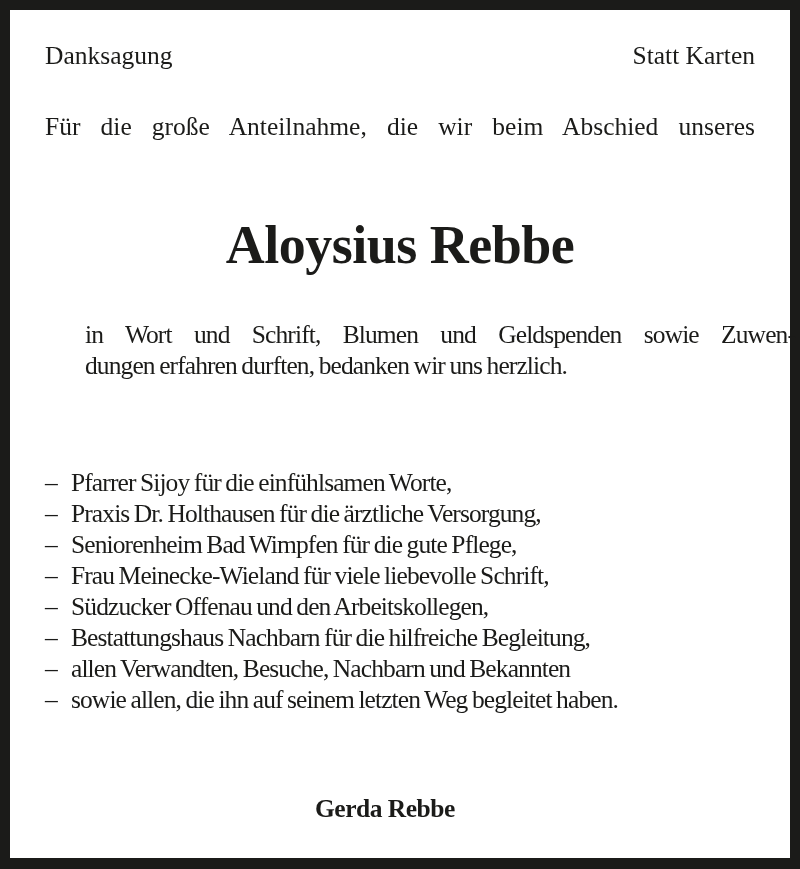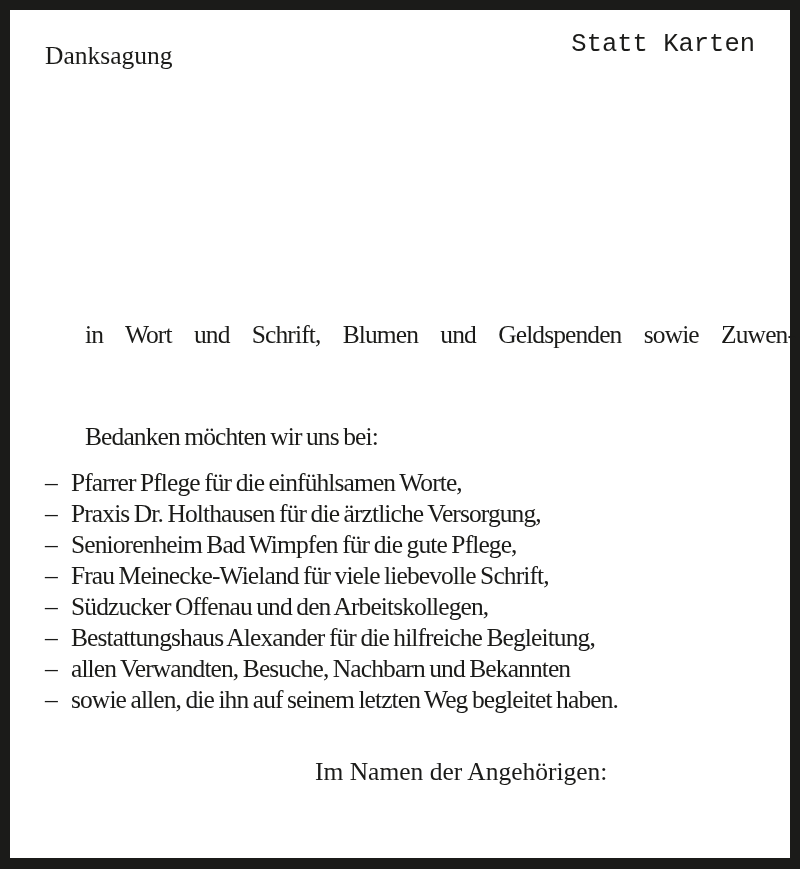--- a/index.html
+++ b/index.html
@@ -13,21 +13,21 @@
       position: absolute;
       left: 10px; top: 10px;
       width: 780px; height: 848px;
       background: #ffffff;
       color: #1b1b19;
       font-family: "Liberation Serif", "DejaVu Serif", serif;
     }
     .t { position: absolute; white-space: nowrap; font-size: 25.5px; line-height: 30px; }
     .cond { letter-spacing: -0.9px; word-spacing: -1px; margin-left: 40px; }
     .hdr-left { left: 35px; top: 31px; }
-    .hdr-right { right: 35px; top: 20px; font-family: Liberation Mono, monospace; }
+    .hdr-right { right: 35px; top: 31px; }
     .intro1 { left: 35px; top: 102px; width: 710px; text-align: justify; text-align-last: justify; }
     .intro2 { left: 35px; top: 133px; }
     .title {
       left: 0; width: 780px; text-align: center; top: 203px;
       font-size: 54px; line-height: 64px; font-weight: bold; letter-spacing: -0.5px;
     }
     .p1 { left: 35px; top: 310px; width: 710px; text-align: justify; text-align-last: justify; }
     .p2 { left: 35px; top: 341px; }
     .p3 { left: 35px; top: 412px; }
     .list { position: absolute; left: 35px; top: 457px; margin: 0; padding: 0; list-style: none; }
@@ -37,54 +37,56 @@
     .sig1 { left: 305px; top: 747px; }
     .sig2 { left: 305px; top: 784px; font-weight: bold; letter-spacing: -0.5px; }
   </style>
 </head>
 <body>
 
 <div class="card">
   <div class="t hdr-left">Danksagung</div>
   <div class="t hdr-right">Statt Karten</div>
 
+  <div class="t intro1">Für die große Anteilnahme, die wir beim Abschied unseres</div>
 
+  <div class="t title">Aloysius Rebbe</div>
 
   <div class="t cond p1">in Wort und Schrift, Blumen und Geldspenden sowie Zuwen-</div>
-  <div class="t cond p3">Bedanken möchten wir uns bei:</div>
+  <div class="t cond p2">dungen erfahren durften, bedanken wir uns herzlich.</div>
 
   <ul class="list cond">
     <li>
         <span class="dash">–</span>
-        <span class="item">Pfarrer Pflege für die einfühlsamen Worte,</span>
+        <span class="item">Pfarrer Sijoy für die einfühlsamen Worte,</span>
       </li>
     <li>
         <span class="dash">–</span>
         <span class="item">Praxis Dr. Holthausen für die ärztliche Versorgung,</span>
       </li>
     <li>
         <span class="dash">–</span>
         <span class="item">Seniorenheim Bad Wimpfen für die gute Pflege,</span>
       </li>
     <li>
         <span class="dash">–</span>
         <span class="item">Frau Meinecke-Wieland für viele liebevolle Schrift,</span>
       </li>
     <li>
         <span class="dash">–</span>
         <span class="item">Südzucker Offenau und den Arbeitskollegen,</span>
       </li>
     <li>
         <span class="dash">–</span>
-        <span class="item">Bestattungshaus Alexander für die hilfreiche Begleitung,</span>
+        <span class="item">Bestattungshaus Nachbarn für die hilfreiche Begleitung,</span>
       </li>
     <li>
         <span class="dash">–</span>
         <span class="item">allen Verwandten, Besuche, Nachbarn und Bekannten</span>
       </li>
     <li>
         <span class="dash">–</span>
         <span class="item">sowie allen, die ihn auf seinem letzten Weg begleitet haben.</span>
       </li>
   </ul>
 
-  <div class="t sig1">Im Namen der Angehörigen:</div>
+  <div class="t sig2">Gerda Rebbe</div>
 </div>
 
 </body></html>

